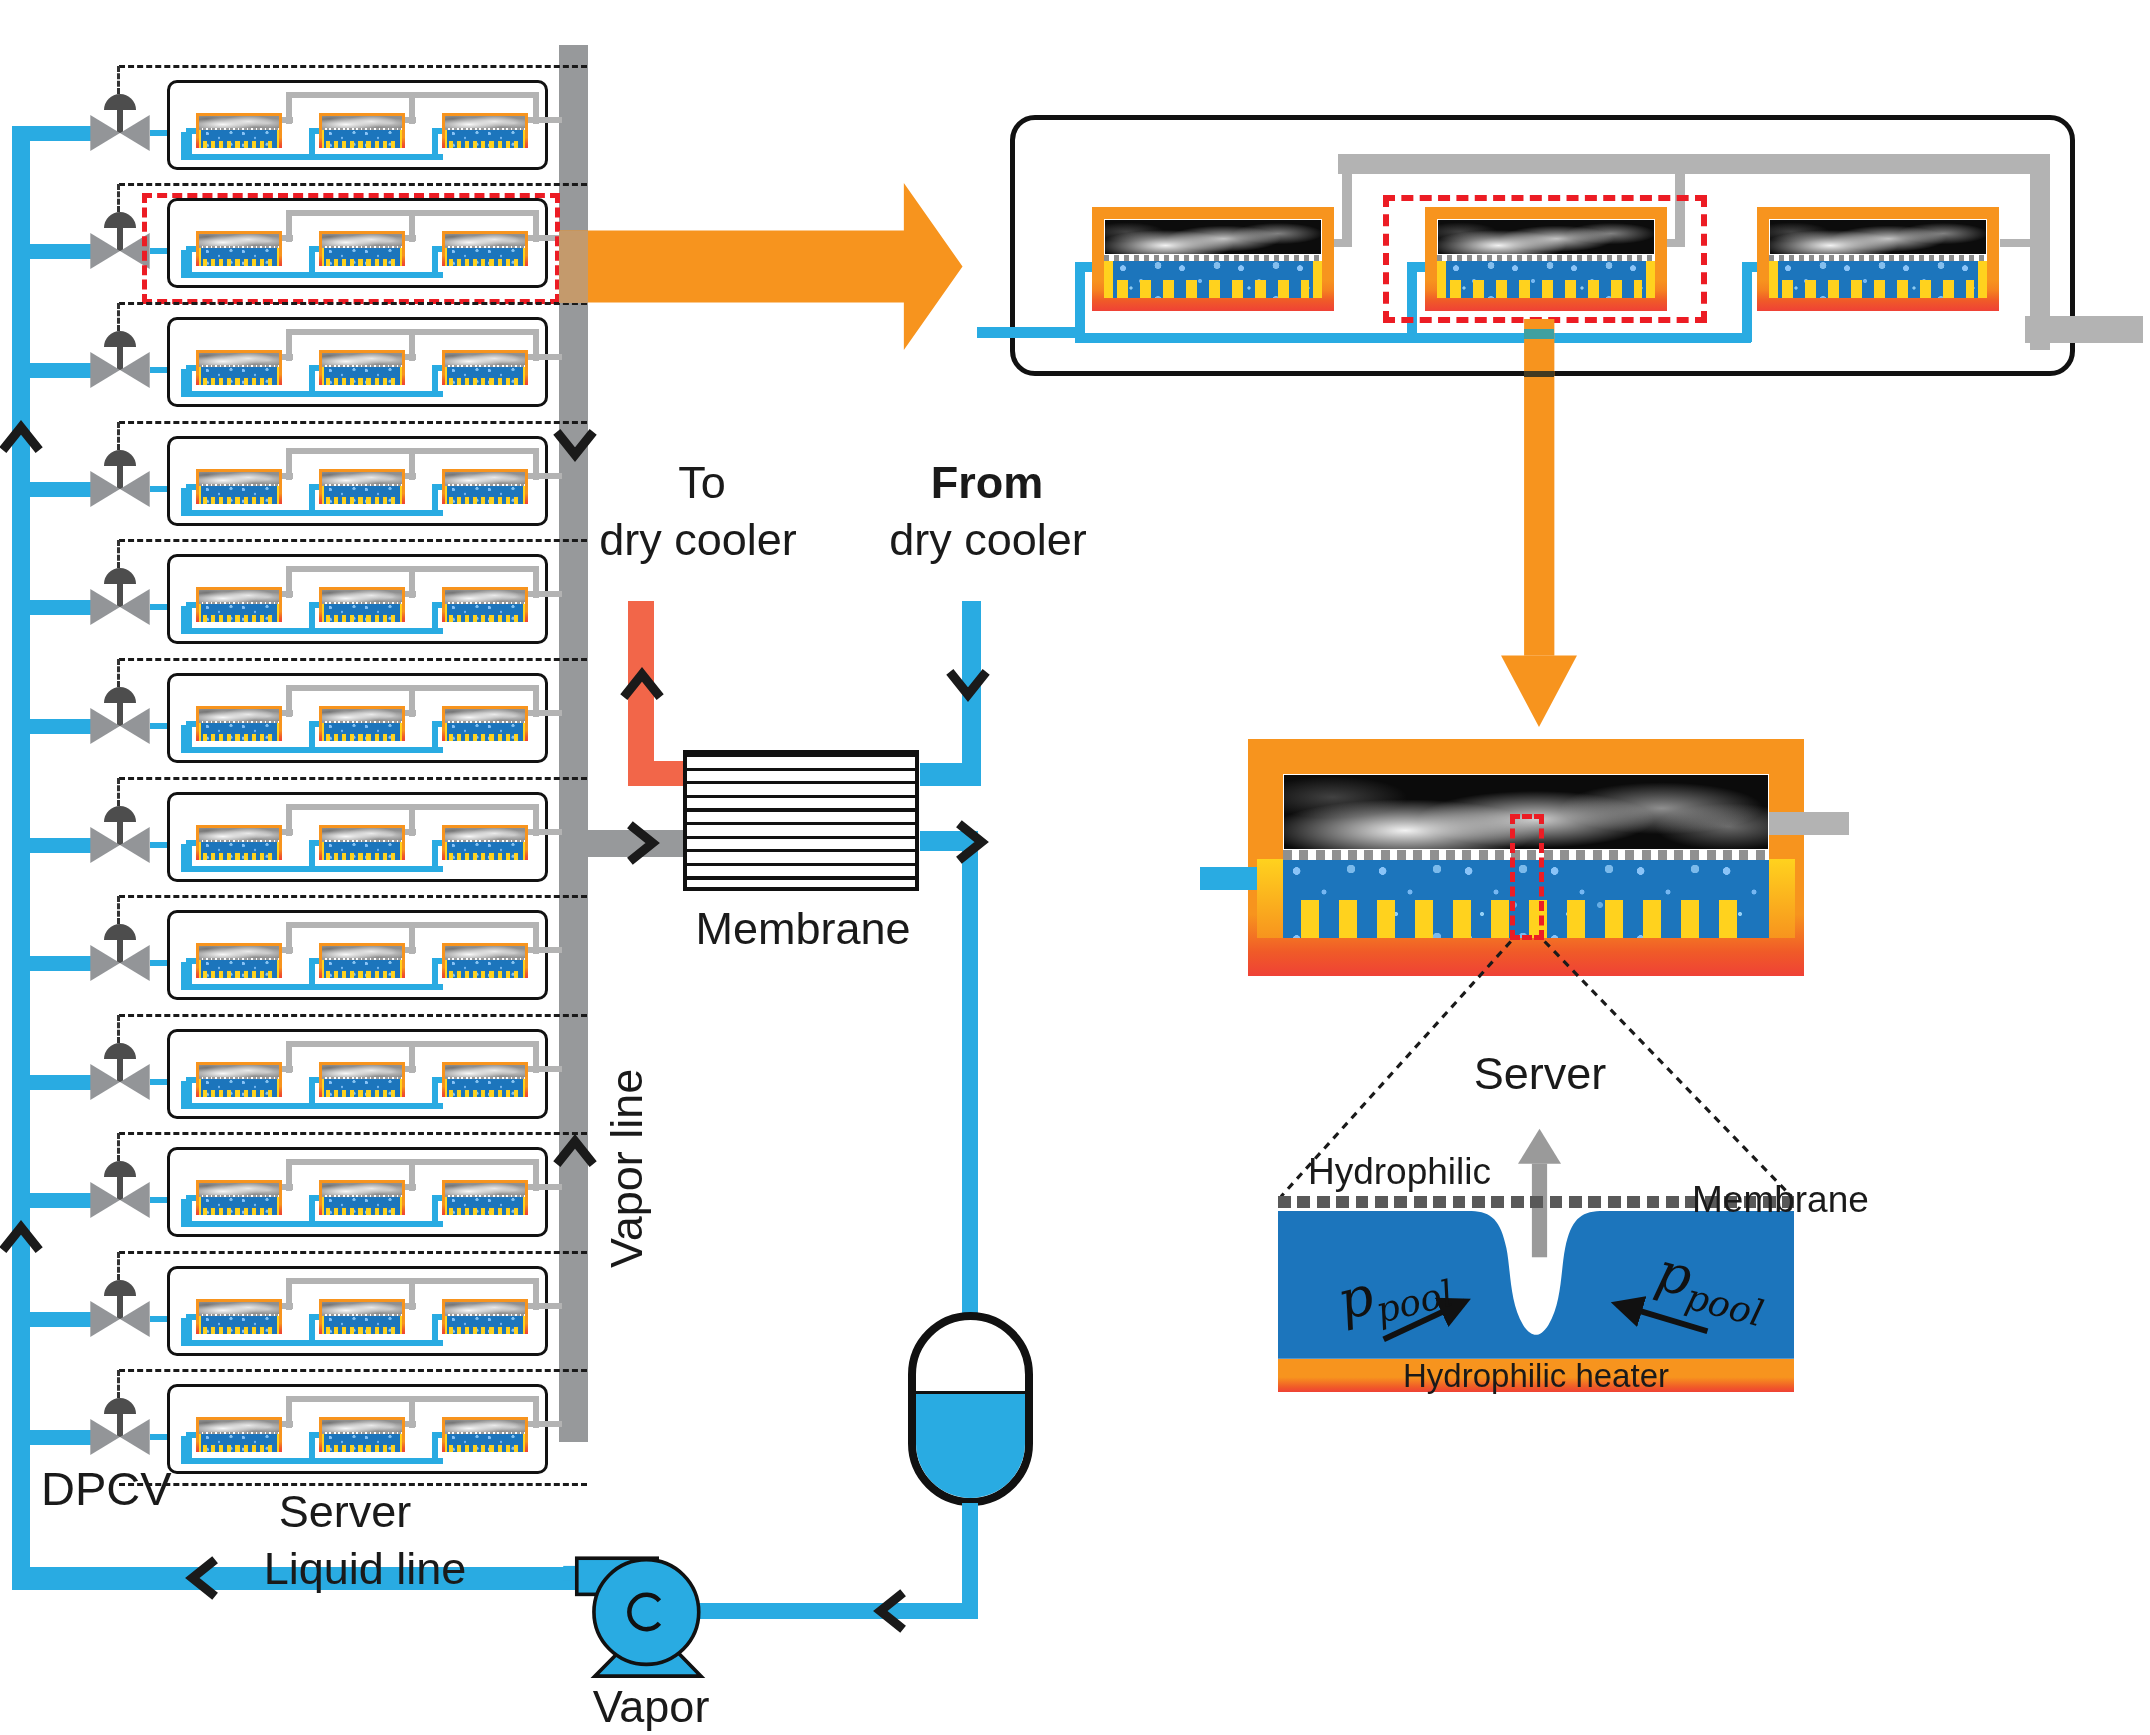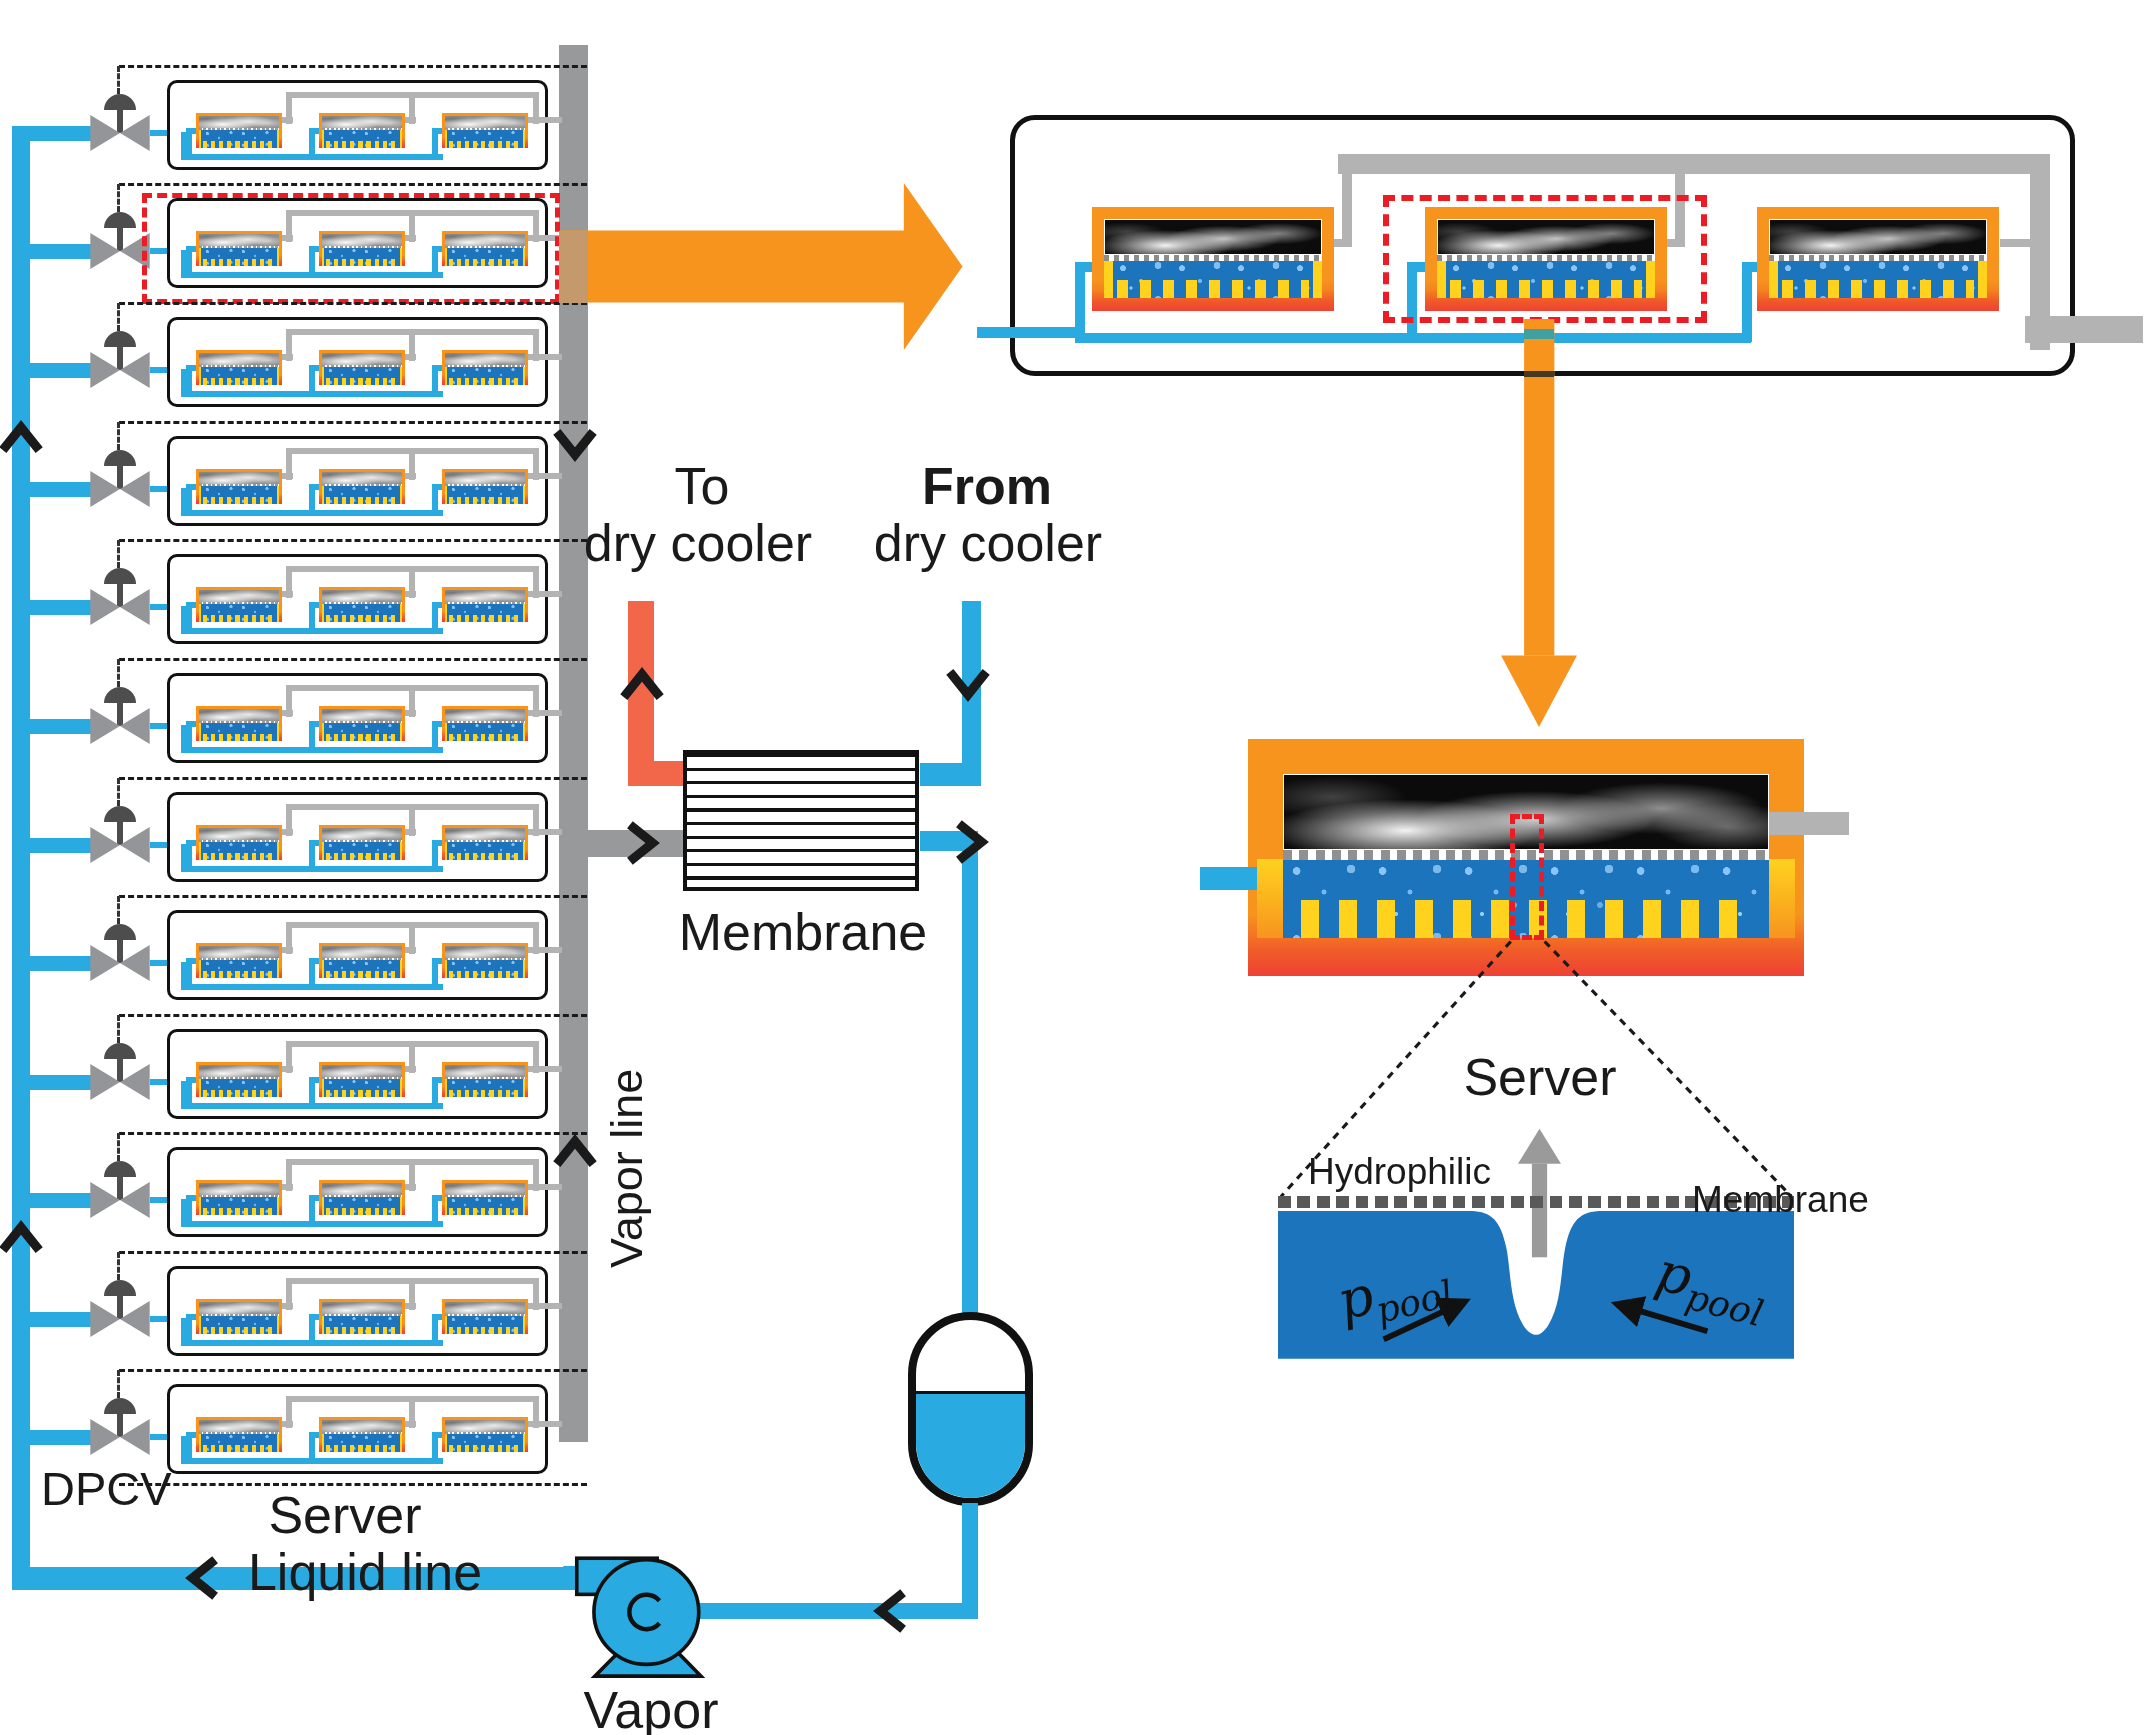--- a/index.html
+++ b/index.html
@@ -5,21 +5,21 @@
   html,body{margin:0;padding:0;background:#fff;}
   #canvas{position:relative;width:2151px;height:1736px;background:#fff;overflow:hidden;
           font-family:"Liberation Sans",sans-serif;color:#1a1a1a;}
   .abs{position:absolute;}
   
   .bluepipe{position:absolute;background:var(--liquid,#29ABE2);}
   .graypipe{position:absolute;background:var(--vapor_pipe,#B3B3B3);}
   .darkgray{position:absolute;background:var(--manifold,#97999B);}
   .orangepipe{position:absolute;background:var(--coolant_out,#F26649);}
   
-  .lbl{position:absolute;font-size:52px;line-height:1.1;color:#1a1a1a;white-space:nowrap;}
+  .lbl{position:absolute;font-size:45px;line-height:1.1;color:#1a1a1a;white-space:nowrap;}
   .center{transform:translateX(-50%);text-align:center;}
   .vlabel{position:absolute;writing-mode:vertical-rl;transform:rotate(180deg);font-size:45px;}
   
   .srow{position:absolute;left:0;width:592px;height:136px;}
   .row-dot-top{position:absolute;left:119px;top:3.6px;width:468px;height:0;border-top:3.2px dashed #1a1a1a;}
   .row-dot-bottom{position:absolute;left:119px;top:118px;width:468px;height:0;border-top:3.2px dashed #1a1a1a;}
   .ctrl{position:absolute;left:117px;top:4.5px;height:28px;width:0;border-left:3.2px dashed #333;}
   .dome{position:absolute;left:104px;top:33px;width:32px;height:16px;background:var(--actuator,#4D4D4D);border-radius:32px 32px 0 0;}
   .stem{position:absolute;left:117px;top:46px;width:6.3px;height:26px;background:var(--actuator,#4D4D4D);}
   .branch{position:absolute;left:30px;top:65px;width:61px;height:15.4px;background:var(--liquid,#29ABE2);}
@@ -848,20 +848,21 @@
   </svg>
 
   <svg class="abs" style="left:1518px;top:1128px;" width="43" height="130" viewBox="0 0 96 287">
     <rect x="31" y="78" width="34" height="209" fill="#9a9a9a"></rect>
     <polygon points="0,78 96,78 48,0" fill="#9a9a9a"></polygon>
   </svg>
   <div id="memdash"></div>
   <svg class="abs" style="left:1278px;top:1208px;" width="516" height="151" viewBox="0 0 1141 333">
     <path d="M0,6 L428,6 C472,8 492,26 505,88 C515,138 512,208 542,258 C552,274 562,280 570,280 C578,280 588,274 598,258 C628,208 625,138 635,88 C648,26 668,8 712,6 L1141,6 L1141,333 L0,333 Z" fill="#1C75BC"></path>
   </svg>
+  <div id="heater">Hydrophilic heater</div>
   <svg class="abs" style="left:0;top:0;" width="2151" height="1736" viewBox="0 0 4757 3839" pointer-events="none">
     <defs>
       <marker id="ah" viewBox="0 0 10 10" refX="8" refY="5" markerWidth="5.5" markerHeight="5.5" orient="auto-start-reverse">
         <path d="M0,0 L10,5 L0,10 z" fill="#111"></path>
       </marker>
     </defs>
     <line x1="3060" y1="2962" x2="3240" y2="2878" stroke="#111" stroke-width="13" marker-end="url(#ah)"></line>
     <line x1="3776" y1="2944" x2="3576" y2="2884" stroke="#111" stroke-width="13" marker-end="url(#ah)"></line>
   </svg>
 

